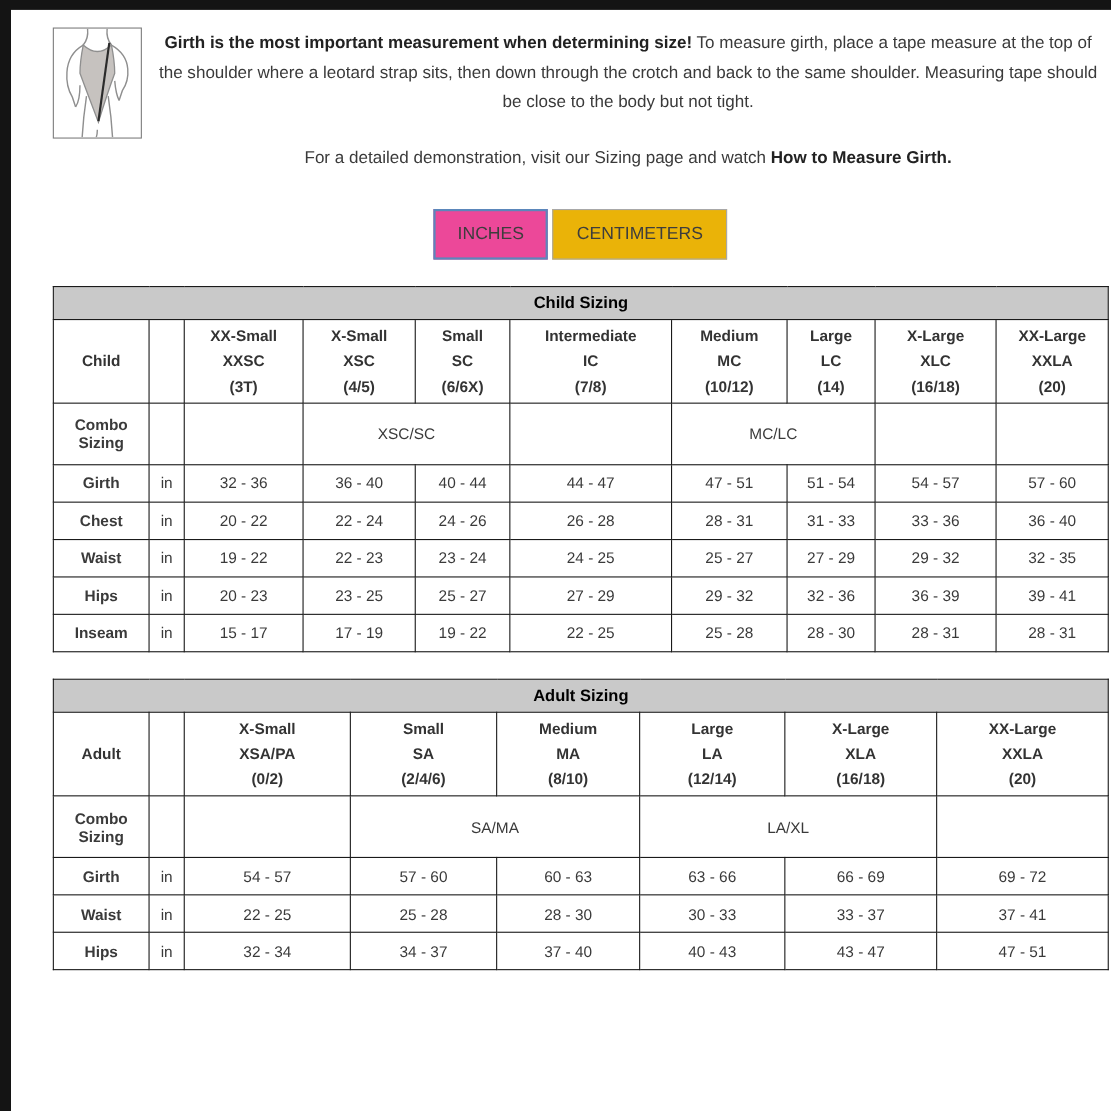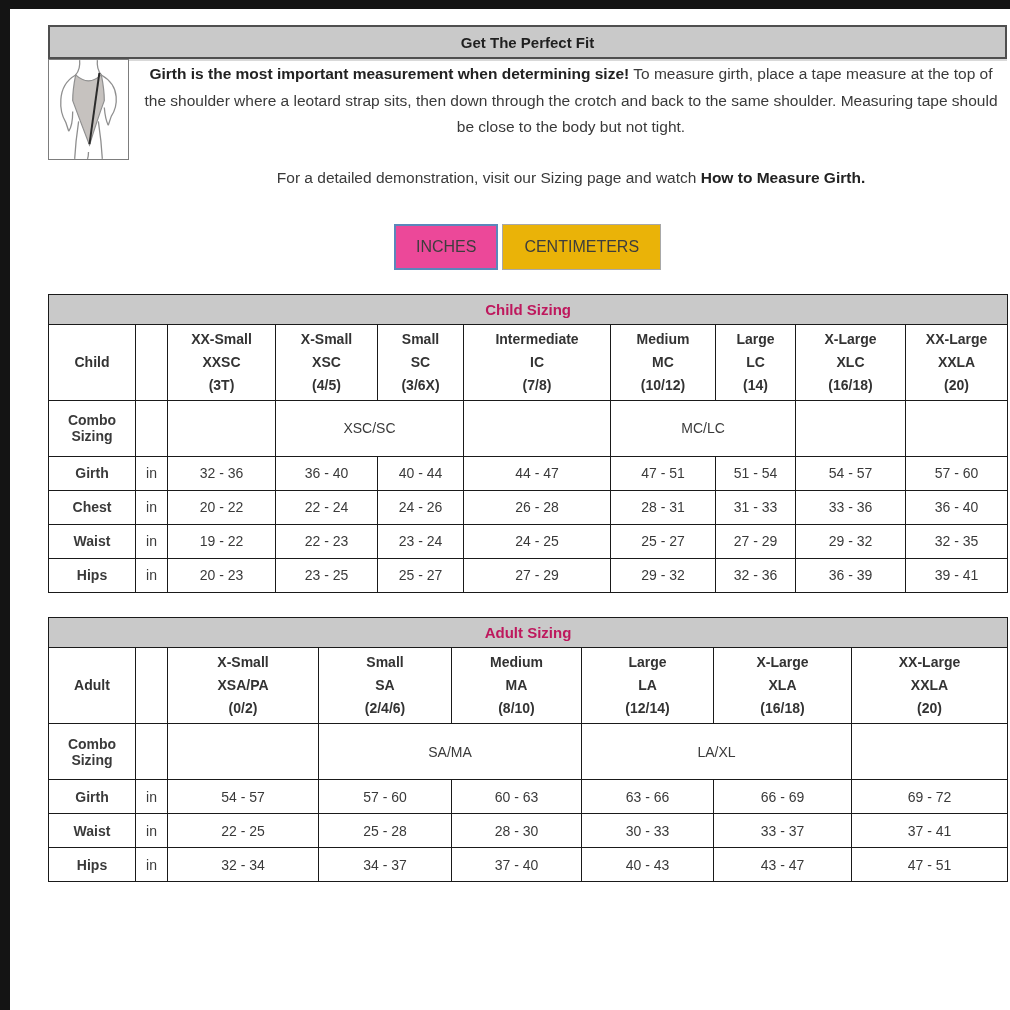--- a/index.html
+++ b/index.html
@@ -89,21 +89,21 @@
     text-align:center;
     font-size:14px;
     color:#3a3a3a;
     padding:7px 2px;
     overflow:hidden;
   }
   tr.title-row td{
     background:var(--bar);
     font-weight:bold;
     font-size:15px;
-    color:#be185d;
+    color:#000000;
     padding:6px 0;
   }
   tr.header-row td{
     font-weight:bold;
     line-height:1.65;
     padding:3px 2px;
     color:#333;
   }
   tr.combo-row td{
     height:56px;
@@ -113,21 +113,20 @@
   tr.data-row td{height:34px;padding:7px 2px;}
 </style>
 </head>
 <body>
 
 <div class="edge-top"></div>
 <div class="edge-left"></div>
 
 <div class="content">
 
-  <div class="title-bar">Get The Perfect Fit</div>
 
   <div class="intro">
     <div class="figure-box">
       <svg viewBox="0 0 80 100" width="79" height="99" xmlns="http://www.w3.org/2000/svg">
         <g stroke="#8f8f8f" fill="none" stroke-width="1.3">
           <path d="M31 0 Q32 9 27 15"></path>
           <path d="M49 0 Q48 9 53 15"></path>
           <path d="M27 15 Q13 23 12 40 Q11 53 17 63 L20 72"></path>
           <path d="M53 15 Q67 23 68 37 Q69 48 63 57 L60 66"></path>
           <path d="M20 72 Q24 66 24 52"></path>
@@ -177,21 +176,21 @@
             <div>(3T)</div>
           </td>
           <td>
             <div>X-Small</div>
             <div>XSC</div>
             <div>(4/5)</div>
           </td>
           <td>
             <div>Small</div>
             <div>SC</div>
-            <div>(3/6X)</div>
+            <div>(6/6X)</div>
           </td>
           <td>
             <div>Intermediate</div>
             <div>IC</div>
             <div>(7/8)</div>
           </td>
           <td>
             <div>Medium</div>
             <div>MC</div>
             <div>(10/12)</div>
@@ -262,20 +261,32 @@
           <td class="rowlabel">Hips</td>
           <td>in</td>
           <td>20 - 23</td>
           <td>23 - 25</td>
           <td>25 - 27</td>
           <td>27 - 29</td>
           <td>29 - 32</td>
           <td>32 - 36</td>
           <td>36 - 39</td>
           <td>39 - 41</td>
+        </tr>
+        <tr class="data-row">
+          <td class="rowlabel">Inseam</td>
+          <td>in</td>
+          <td>15 - 17</td>
+          <td>17 - 19</td>
+          <td>19 - 22</td>
+          <td>22 - 25</td>
+          <td>25 - 28</td>
+          <td>28 - 30</td>
+          <td>28 - 31</td>
+          <td>28 - 31</td>
         </tr>
       </tbody>
   </table>
 
   <table class="size-table" id="adult-table">
     <colgroup>
       <col style="width:87px">
         <col style="width:32px">
         <col style="width:151px">
         <col style="width:133px">

